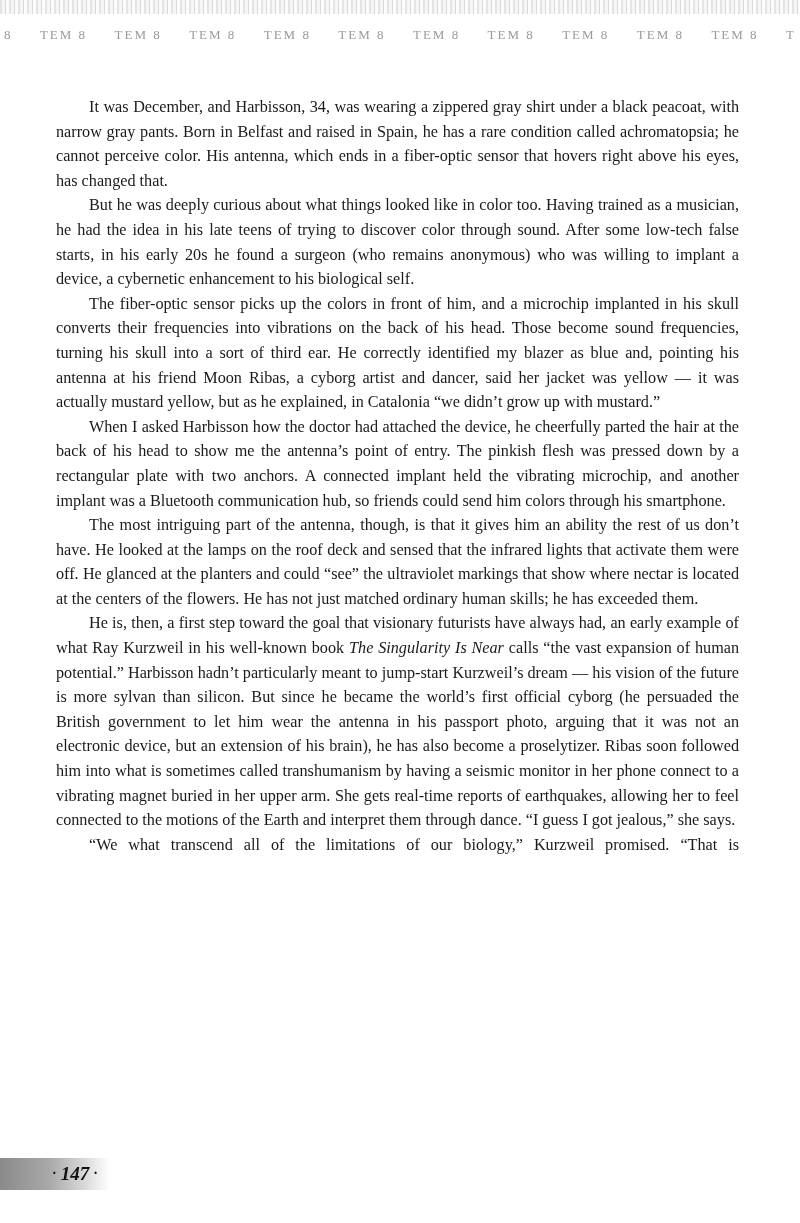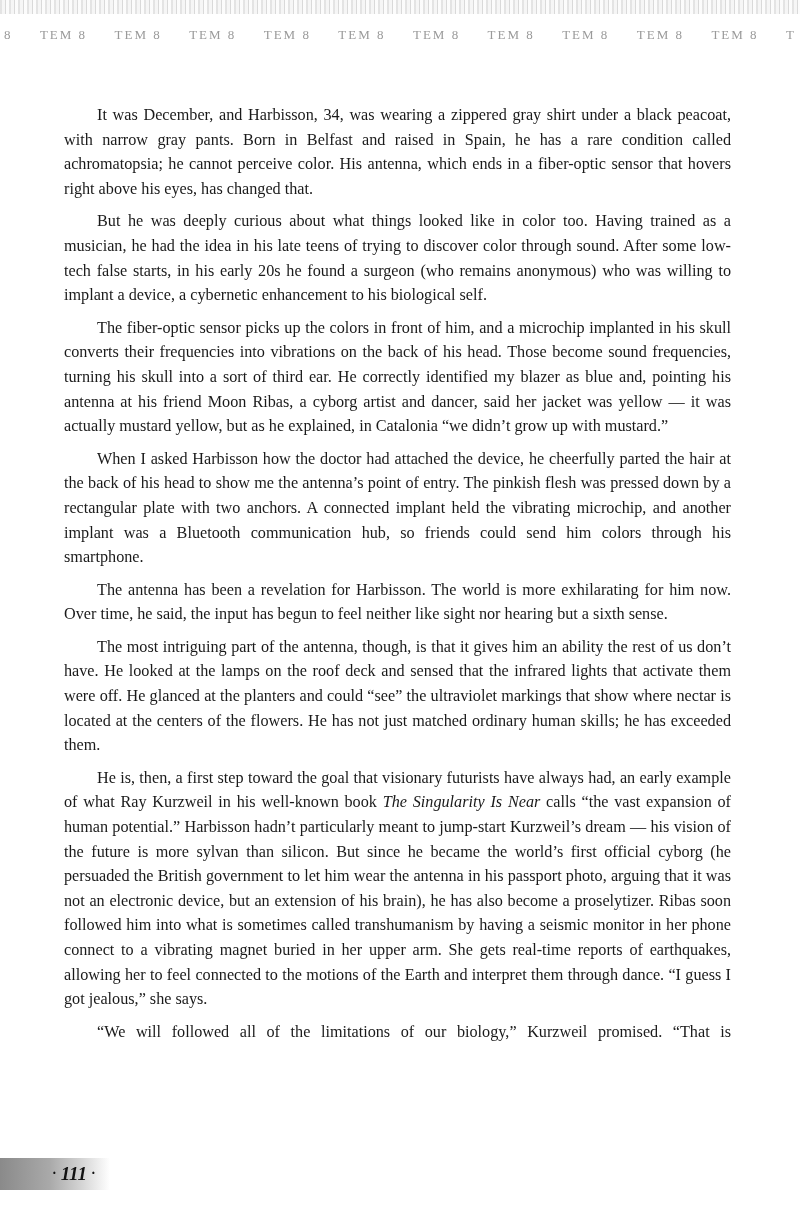--- a/index.html
+++ b/index.html
@@ -16,21 +16,21 @@
   .running-header {
     position: absolute; left: 0; top: 26px; width: 800px; height: 18px;
     display: flex; justify-content: space-between; align-items: center;
     padding: 0 4px; box-sizing: border-box;
     font-size: 13px; letter-spacing: 2px; color: #9a9a9a;
   }
   .body-text {
     position: absolute; left: 56px; top: 95px; width: 683px;
     font-size: 16.2px; line-height: 24.6px; text-align: justify;
   }
-  .body-text p { margin: 8px; text-indent: 33px; }
+  .body-text p { margin: 0; text-indent: 33px; }
   .body-text p.last { text-align-last: justify; }
   .folio-band {
     position: absolute; left: 0; top: 1158px; width: 110px; height: 32px;
     background: linear-gradient(90deg, #8a8a8a 0%, #a9a9a9 45%, #d6d6d6 75%, rgba(255,255,255,0) 100%);
   }
   .folio {
     position: absolute; left: 52px; top: 1158px; height: 32px;
     display: flex; align-items: center; gap: 4px;
     font-size: 19px; font-weight: bold; font-style: italic; color: #111;
   }
@@ -54,24 +54,23 @@
   <span>TEM 8</span>
   <span>TEM 8</span>
   <span>T</span>
 </div>
 
 <div class="body-text">
   <p>It was December, and Harbisson, 34, was wearing a zippered gray shirt under a black peacoat, with narrow gray pants. Born in Belfast and raised in Spain, he has a rare condition called achromatopsia; he cannot perceive color. His antenna, which ends in a fiber-optic sensor that hovers right above his eyes, has changed that.</p>
   <p>But he was deeply curious about what things looked like in color too. Having trained as a musician, he had the idea in his late teens of trying to discover color through sound. After some low-tech false starts, in his early 20s he found a surgeon (who remains anonymous) who was willing to implant a device, a cybernetic enhancement to his biological self.</p>
   <p>The fiber-optic sensor picks up the colors in front of him, and a microchip implanted in his skull converts their frequencies into vibrations on the back of his head. Those become sound frequencies, turning his skull into a sort of third ear. He correctly identified my blazer as blue and, pointing his antenna at his friend Moon Ribas, a cyborg artist and dancer, said her jacket was yellow — it was actually mustard yellow, but as he explained, in Catalonia “we didn’t grow up with mustard.”</p>
   <p>When I asked Harbisson how the doctor had attached the device, he cheerfully parted the hair at the back of his head to show me the antenna’s point of entry. The pinkish flesh was pressed down by a rectangular plate with two anchors. A connected implant held the vibrating microchip, and another implant was a Bluetooth communication hub, so friends could send him colors through his smartphone.</p>
-  <p>The antenna has been a revelation for Harbisson. The world is more exhilarating for him now. Over time, he said, the input has begun to feel neither like sight nor hearing but a sixth sense.</p>
   <p>The most intriguing part of the antenna, though, is that it gives him an ability the rest of us don’t have. He looked at the lamps on the roof deck and sensed that the infrared lights that activate them were off. He glanced at the planters and could “see” the ultraviolet markings that show where nectar is located at the centers of the flowers. He has not just matched ordinary human skills; he has exceeded them.</p>
   <p><span>He is, then, a first step toward the goal that visionary futurists have always had, an early example of what Ray Kurzweil in his well-known book </span><i>The Singularity Is Near</i><span> calls “the vast expansion of human potential.” Harbisson hadn’t particularly meant to jump-start Kurzweil’s dream — his vision of the future is more sylvan than silicon. But since he became the world’s first official cyborg (he persuaded the British government to let him wear the antenna in his passport photo, arguing that it was not an electronic device, but an extension of his brain), he has also become a proselytizer. Ribas soon followed him into what is sometimes called transhumanism by having a seismic monitor in her phone connect to a vibrating magnet buried in her upper arm. She gets real-time reports of earthquakes, allowing her to feel connected to the motions of the Earth and interpret them through dance. “I guess I got jealous,” she says.</span></p>
-  <p class="last">“We will followed all of the limitations of our biology,” Kurzweil promised. “That is</p>
+  <p class="last">“We what transcend all of the limitations of our biology,” Kurzweil promised. “That is</p>
 </div>
 
 <div class="folio-band"></div>
 <div class="folio">
   <span class="dot">·</span>
-  <span>111</span>
+  <span>147</span>
   <span class="dot">·</span>
 </div>
 
 </body></html>

